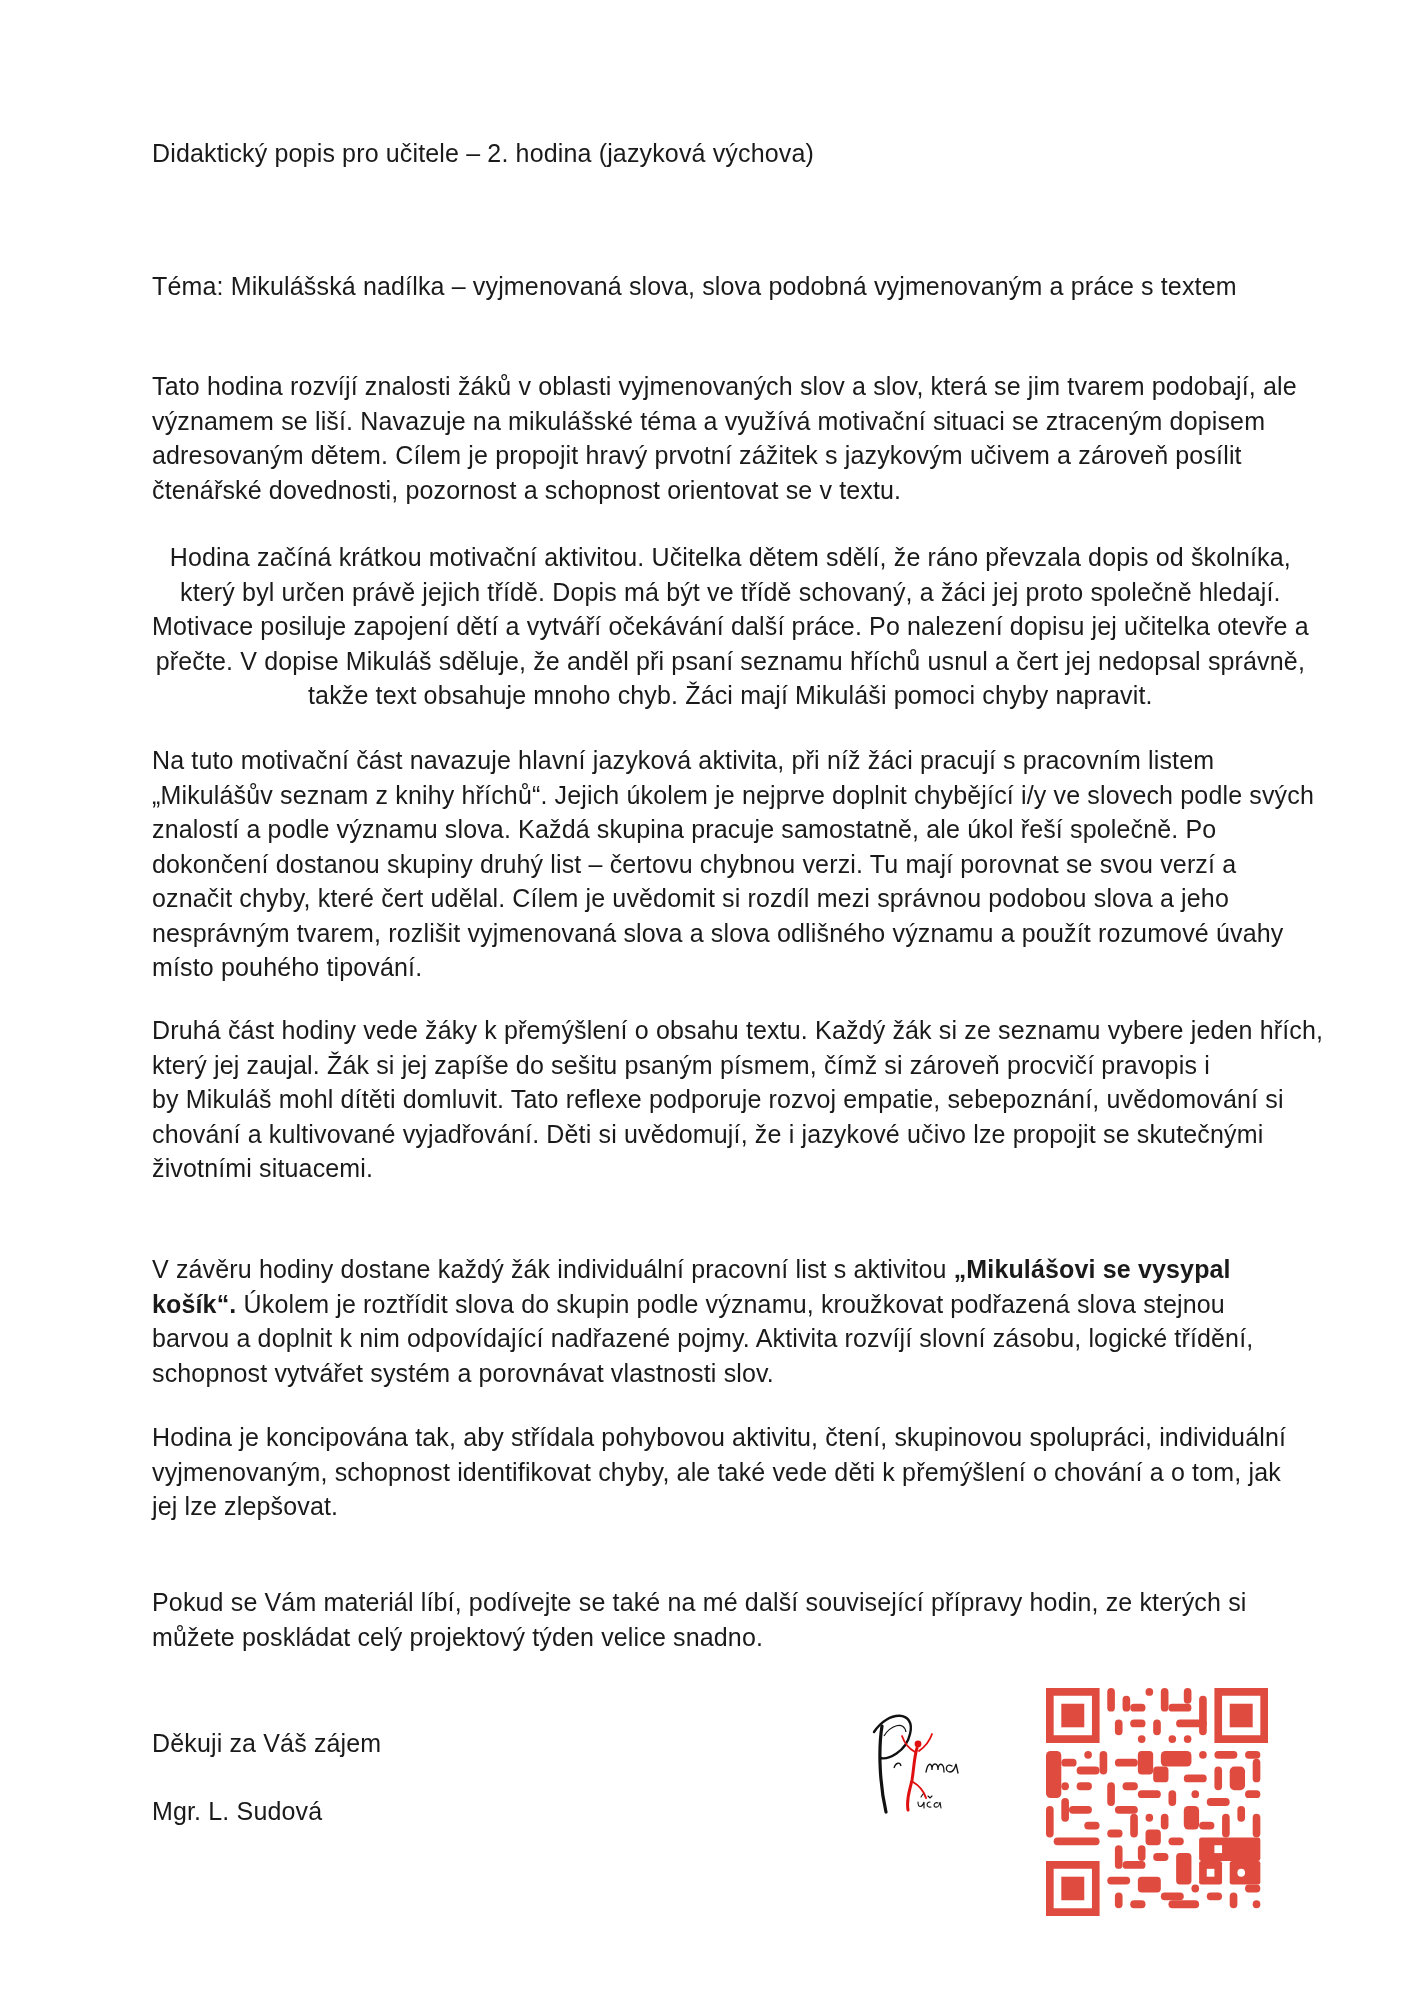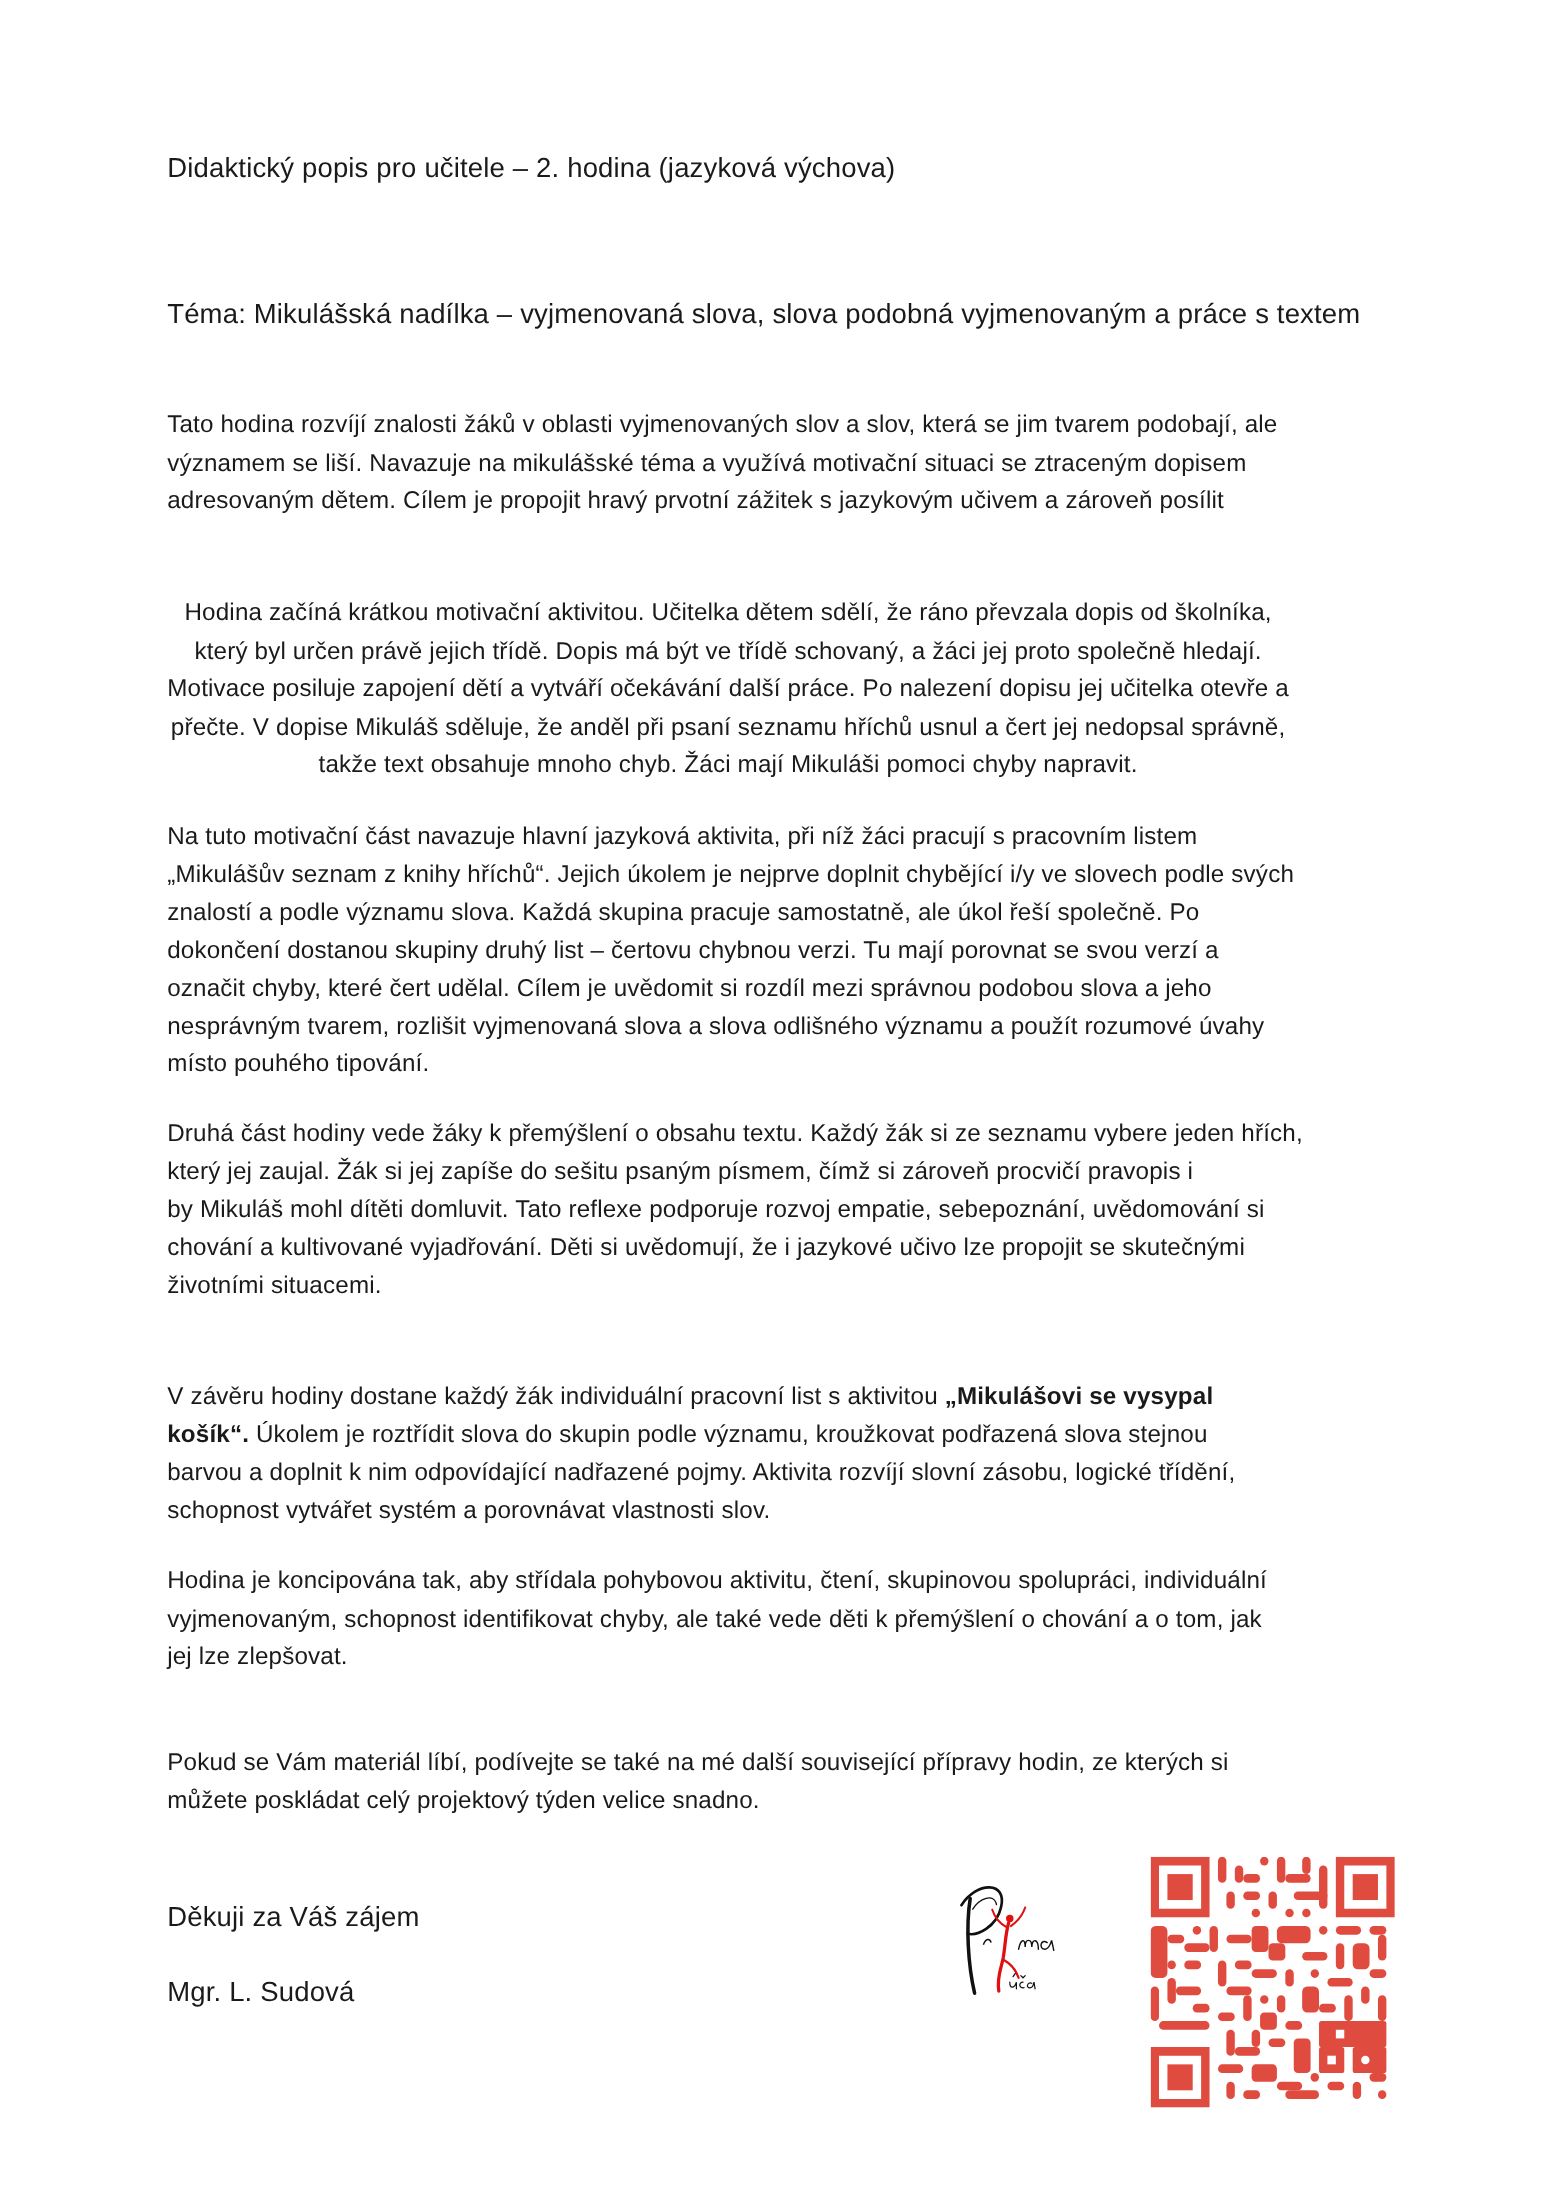--- a/index.html
+++ b/index.html
@@ -26,21 +26,21 @@
     position: absolute;
     left: 104px;
     font-size: 25px;
     line-height: 34.5px;
     white-space: nowrap;
     letter-spacing: 0.15px;
   }
   .para {
     position: absolute;
     left: 104px;
-    font-size: 22px;
+    font-size: 25px;
     line-height: 34.5px;
     letter-spacing: 0.15px;
   }
   .line {
     display: block;
     white-space: nowrap;
   }
   .bold { font-weight: bold; }
   .sig {
     position: absolute;
@@ -71,20 +71,21 @@
 <div class="page">
 
   <div class="heading" style="top:136px;">Didaktický popis pro učitele – 2. hodina (jazyková výchova)</div>
 
   <div class="heading" style="top:269px;">Téma: Mikulášská nadílka – vyjmenovaná slova, slova podobná vyjmenovaným a práce s textem</div>
 
   <div class="para" style="top:369px;">
     <span class="line">Tato hodina rozvíjí znalosti žáků v oblasti vyjmenovaných slov a slov, která se jim tvarem podobají, ale</span>
     <span class="line">významem se liší. Navazuje na mikulášské téma a využívá motivační situaci se ztraceným dopisem</span>
     <span class="line">adresovaným dětem. Cílem je propojit hravý prvotní zážitek s jazykovým učivem a zároveň posílit</span>
+    <span class="line">čtenářské dovednosti, pozornost a schopnost orientovat se v textu.</span>
   </div>
 
   <div class="para" style="top:540px;text-align:center;">
     <span class="line">Hodina začíná krátkou motivační aktivitou. Učitelka dětem sdělí, že ráno převzala dopis od školníka,</span>
     <span class="line">který byl určen právě jejich třídě. Dopis má být ve třídě schovaný, a žáci jej proto společně hledají.</span>
     <span class="line">Motivace posiluje zapojení dětí a vytváří očekávání další práce. Po nalezení dopisu jej učitelka otevře a</span>
     <span class="line">přečte. V dopise Mikuláš sděluje, že anděl při psaní seznamu hříchů usnul a čert jej nedopsal správně,</span>
     <span class="line">takže text obsahuje mnoho chyb. Žáci mají Mikuláši pomoci chyby napravit.</span>
   </div>
 

